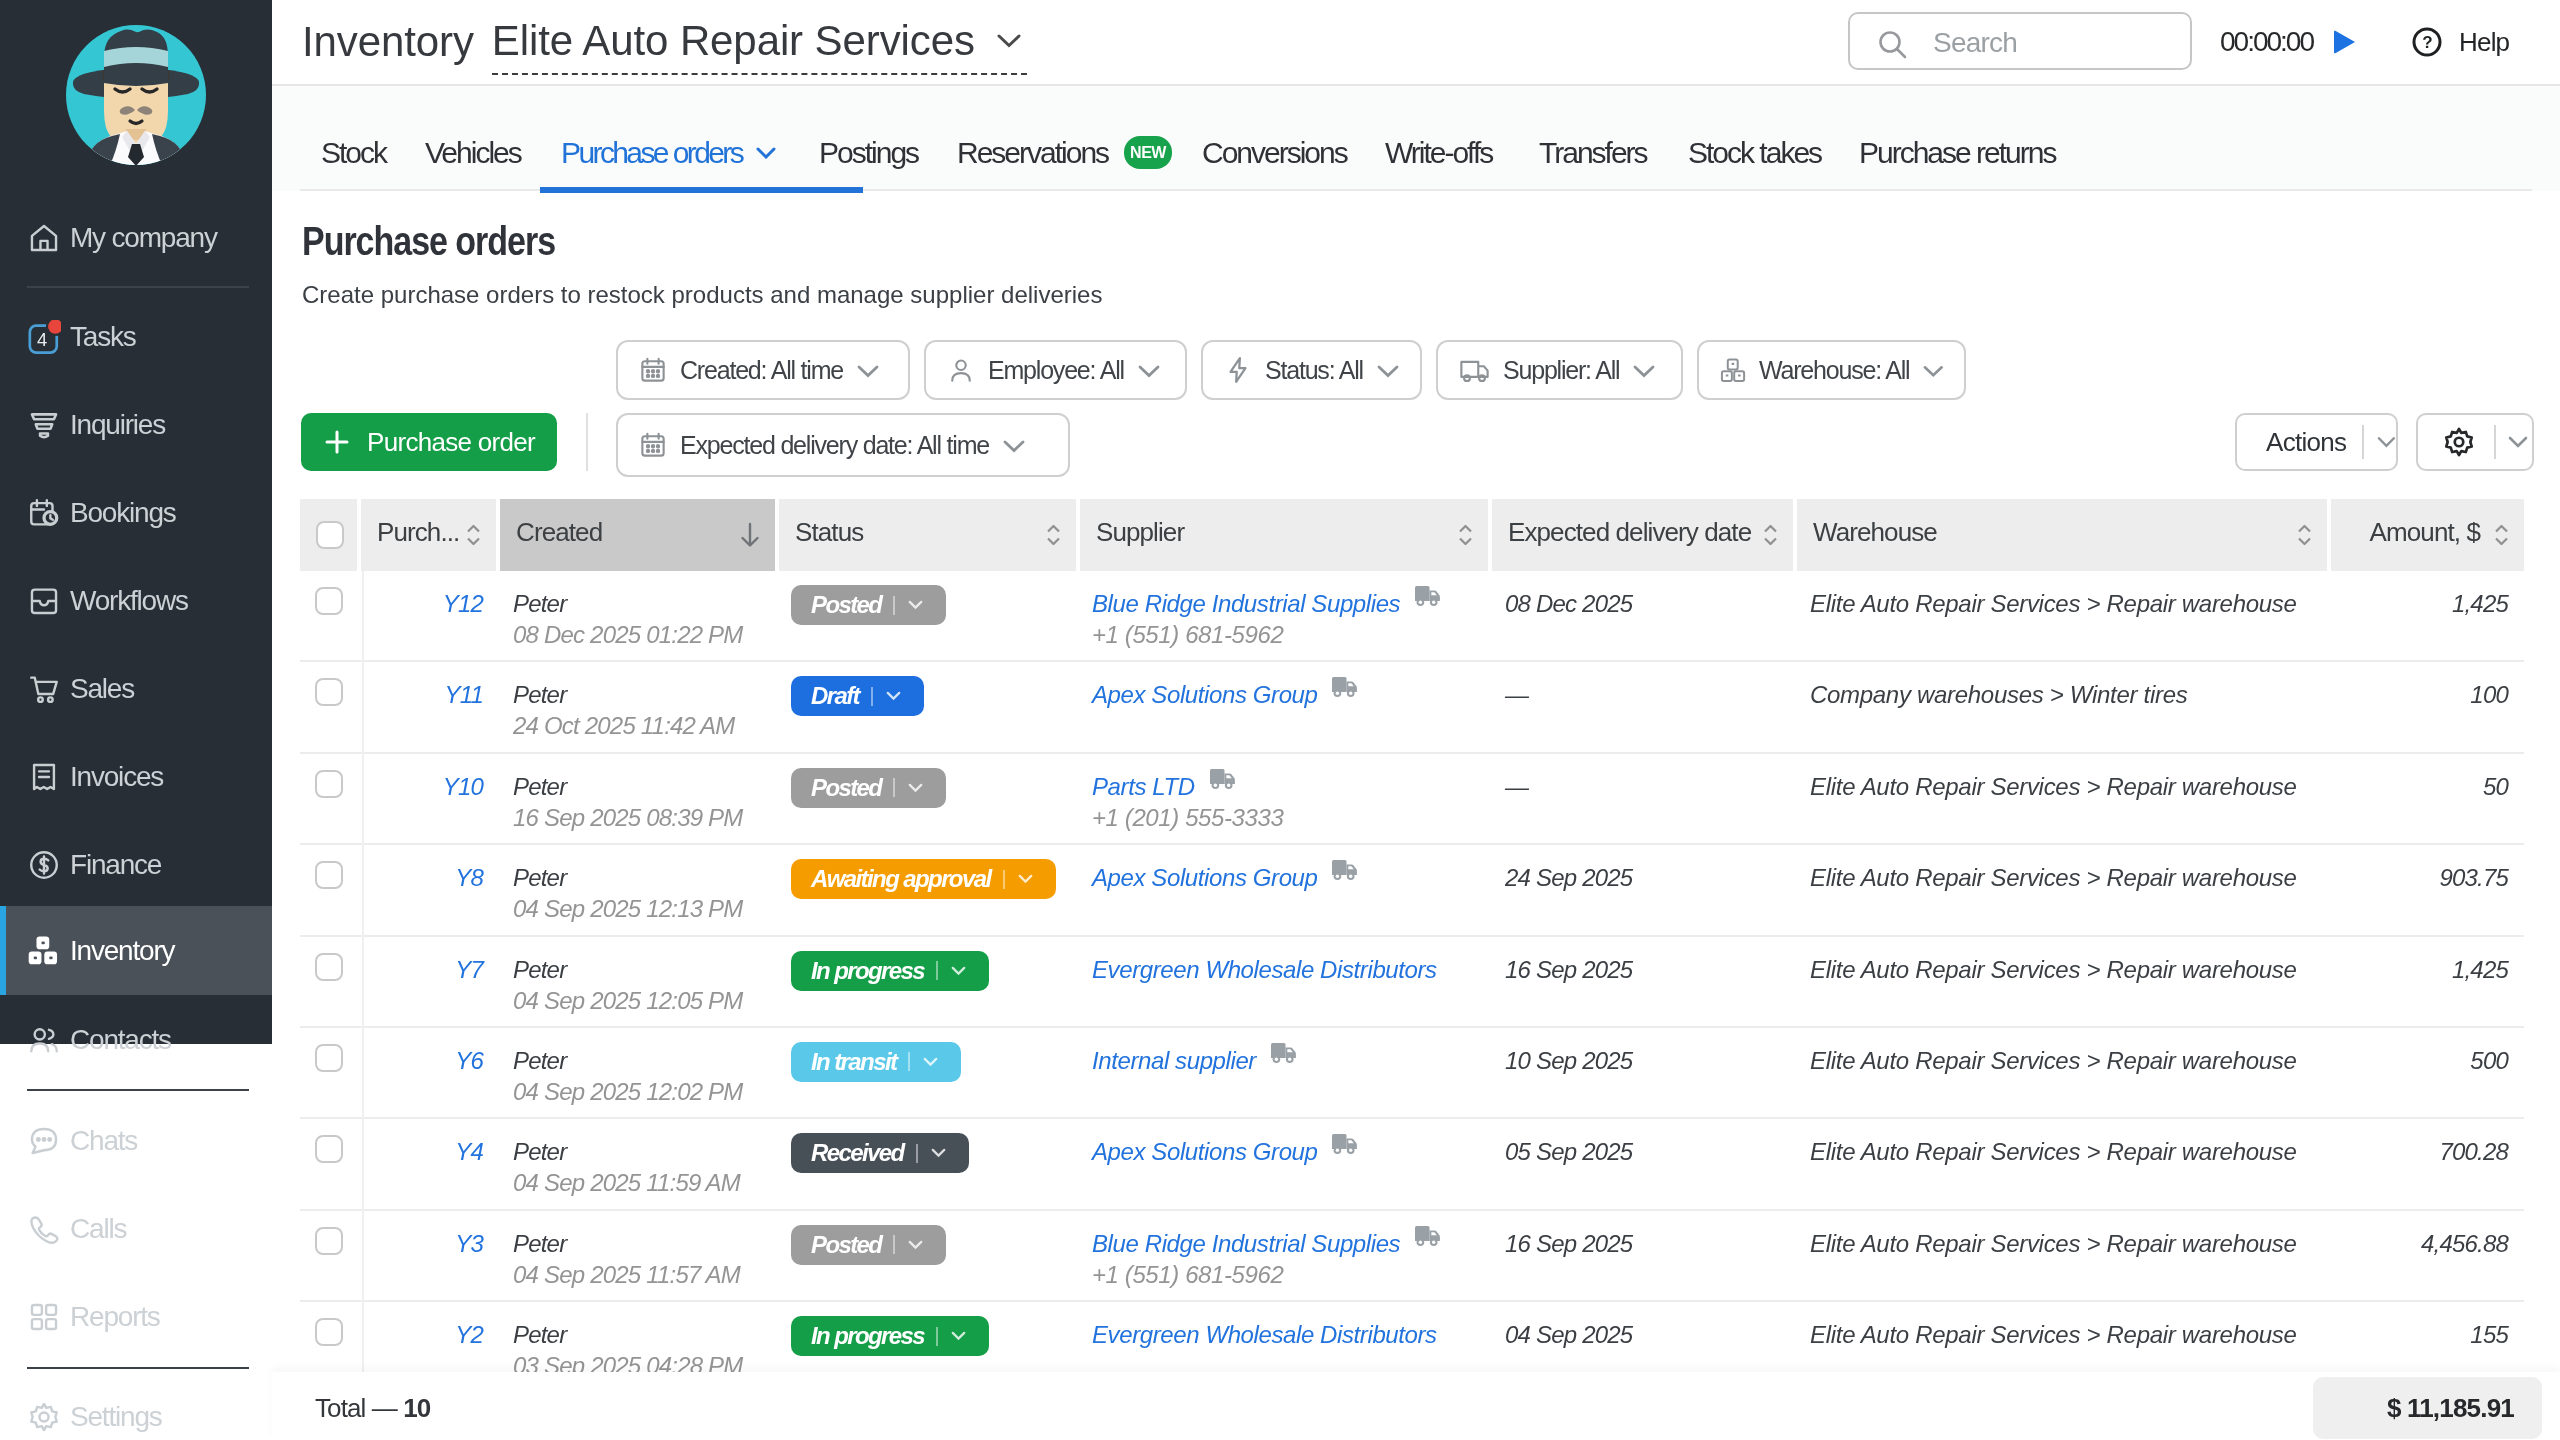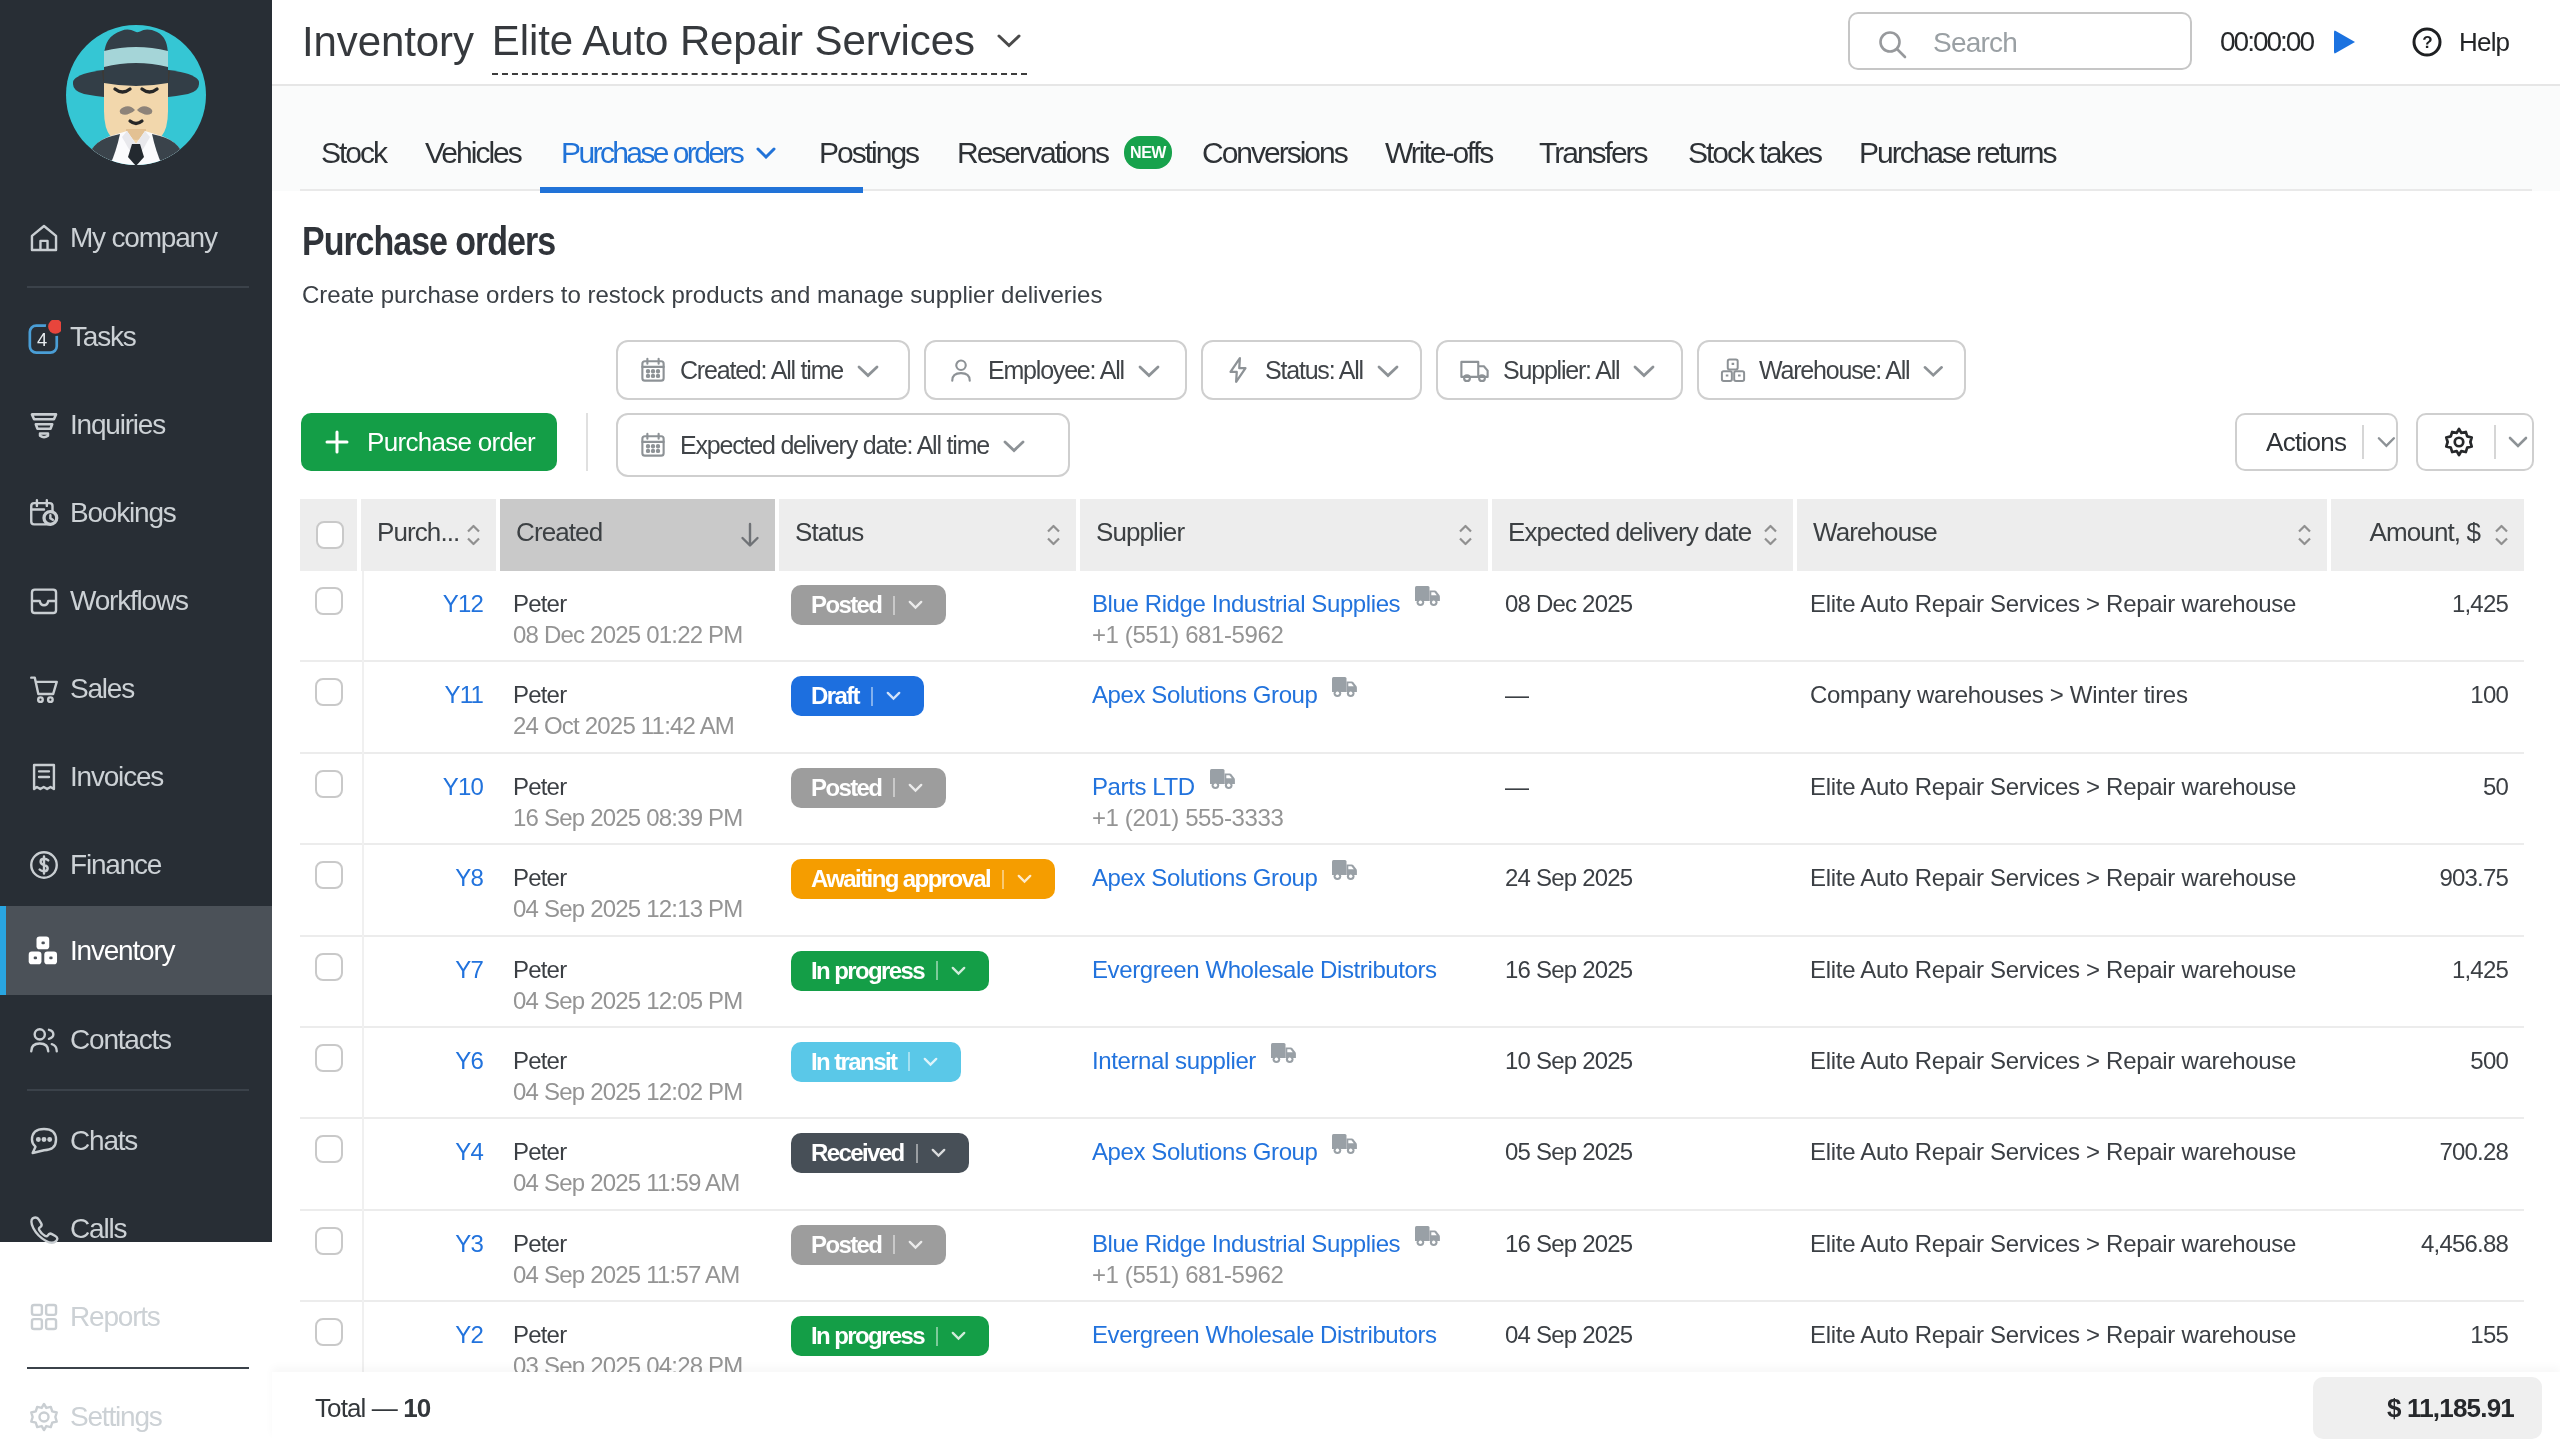--- a/index.html
+++ b/index.html
@@ -1,21 +1,21 @@
 <!DOCTYPE html>
 <html><head>
 <meta charset="utf-8">
 <style>
 * { margin:0; padding:0; box-sizing:border-box; }
 html,body { width:2560px; height:1440px; overflow:hidden; }
 body { font-family:"Liberation Sans", sans-serif; background:#fff; position:relative; }
 .abs { position:absolute; }
 
 
-.sb { position:absolute; left:0; top:0; width:272px; height:1242px; background:#282e35; z-index:5; }
+.sb { position:absolute; left:0; top:0; width:272px; height:1044px; background:#282e35; z-index:5; }
 .sb-item { position:absolute; left:0; width:272px; height:88px; color:#ccd1d5; font-size:28px; letter-spacing:-1.2px; }
 .sb-item svg { position:absolute; left:27px; top:50%; margin-top:-17px; width:34px; height:34px; }
 .sb-item .lbl { position:absolute; left:70px; top:50%; transform:translateY(-50%); white-space:nowrap; }
 .sb-item.active { background:#4b5158; color:#fff; }
 .sb-item.active::before { content:''; position:absolute; left:0; top:0; width:6px; height:100%; background:#29a5e1; }
 .sb-div { position:absolute; left:27px; width:222px; border-top:2px solid #3b424a; }
 
 
 .hdr { position:absolute; left:272px; top:0; width:2288px; height:86px; background:#fff; border-bottom:2px solid #e6e6e6; z-index:4; }
 .title { position:absolute; left:30px; top:0; height:84px; display:flex; align-items:center; font-size:42px; letter-spacing:-0.1px; color:#36393d; white-space:nowrap; }
@@ -51,21 +51,21 @@
 .vsep { position:absolute; left:586px; top:413px; height:58px; border-left:2px solid #e0e0e0; }
 .abtn { position:absolute; height:58px; border:2px solid #cfcfcf; border-radius:10px; background:#fff; display:flex; align-items:center; font-size:26px; letter-spacing:-0.7px; color:#303438; }
 .abtn .dv { width:2px; height:34px; background:#d6d6d6; }
 
 
 .tbl { position:absolute; left:300px; top:499px; width:2224px; }
 .thead { display:flex; height:72px; font-size:26px; letter-spacing:-0.9px; color:#3c4043;border-radius:18px; }
 .th { background:#ededed; border-right:4px solid #fff; display:flex; align-items:center; padding-left:16px; padding-bottom:6px; position:relative; }
 .th:last-child { border-right:none; }
 .th .sort { position:absolute; right:14px; top:50%; transform:translateY(-50%); }
-.tr { position:relative; height:91.4px; border-bottom:2px solid #ececec; background:#fff; }
+.tr { position:relative; height:91.4px; border-bottom:2px solid #ececec; background:#fff;font-style:italic; }
 .cb { position:absolute; left:15px; top:16px; width:28px; height:28px; border:2px solid #c9c9c9; border-radius:8px; background:#fff; }
 .ylink { position:absolute; left:60px; width:123px; text-align:right; top:19px; font-size:24px; letter-spacing:-0.8px; color:#2273dd; }
 .nm { position:absolute; left:213px; top:19px; font-size:24px; letter-spacing:-0.8px; color:#3b3f44; }
 .dt { position:absolute; left:213px; top:50px; font-size:24px; letter-spacing:-0.8px; color:#949494; }
 .pill { position:absolute; left:491px; top:14px; height:40px; border-radius:10px; color:#fff; font-size:24px; font-weight:bold; letter-spacing:-1.6px; display:flex; align-items:center; padding:0 23px 0 20px; }
 .pill .pdv { width:2px; height:19px; background:rgba(255,255,255,0.45); margin:0 13px 0 12px; }
 .pill svg { display:block; }
 .sup { position:absolute; left:792px; top:19px; font-size:24px; letter-spacing:-0.4px; color:#2273dd; display:flex; align-items:flex-start; }
 .sup svg { margin-left:14px; }
 .ph2 { position:absolute; left:792px; top:50px; font-size:24px; letter-spacing:-0.4px; color:#949494; }

